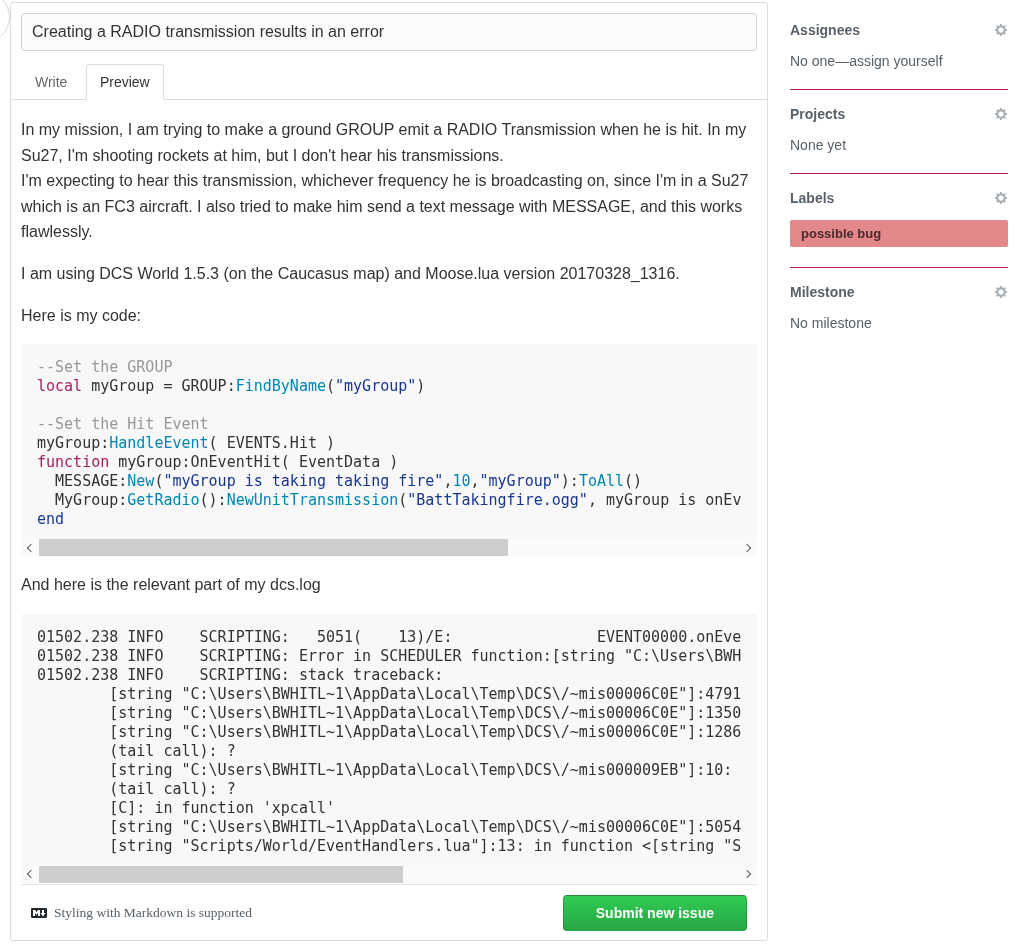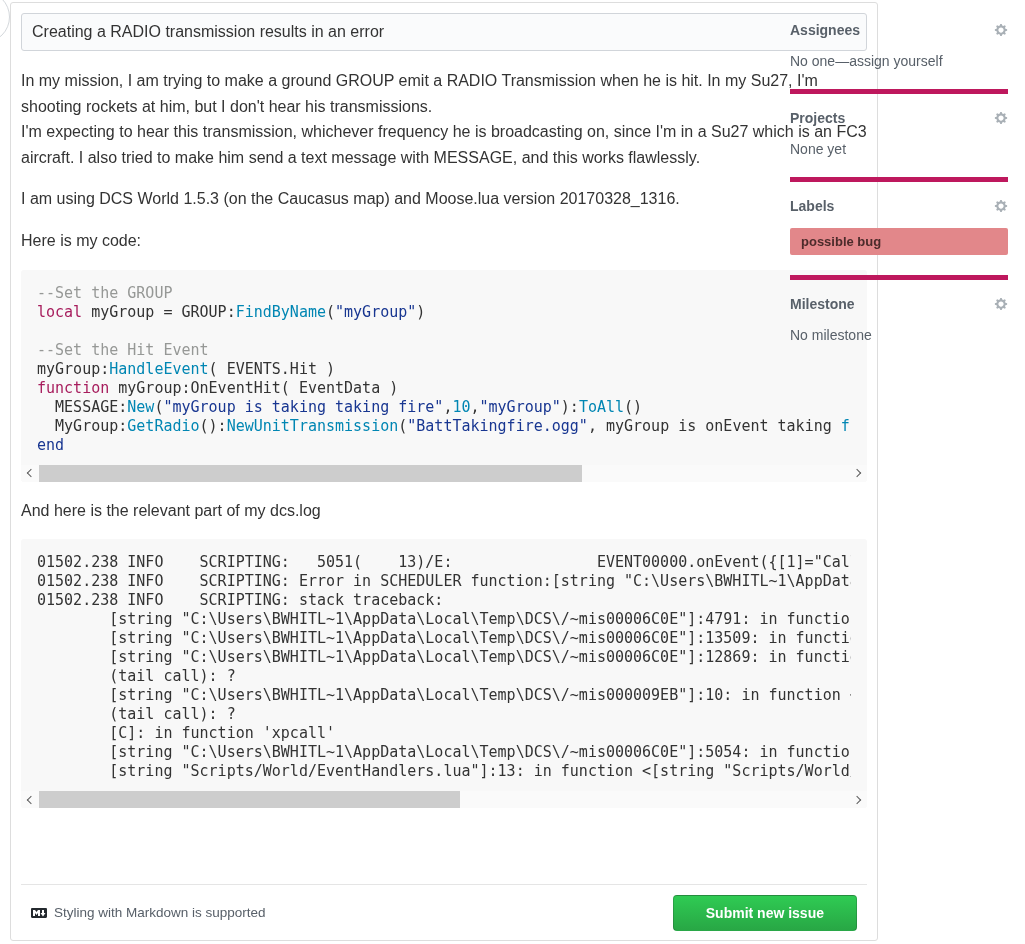--- a/index.html
+++ b/index.html
@@ -5,21 +5,21 @@
   * { margin:0; padding:0; box-sizing:border-box; }
   html,body { width:1025px; height:944px; overflow:hidden; background:#fff;
     font-family:"Liberation Sans", sans-serif; color:#333; }
   .stage { position:relative; width:1025px; height:944px; }
 
   
   .avatar-arc { position:absolute; left:-42px; top:-9px; width:52px; height:52px;
     border-radius:50%; border:1px solid #d4d8dc; background:#fff; }
 
   
-  .main-panel { position:absolute; left:10px; top:2px; width:868px; height:939px;
+  .main-panel { position:absolute; left:10px; top:2px; width:758px; height:939px;
     border:1px solid #ddd; border-radius:3px; background:#fff; padding:10px; }
 
   .title-input { display:block; width:100%; height:38px; padding:6px 10px;
     font-size:16px; font-family:"Liberation Sans", sans-serif; color:#333;
     border:1px solid #d1d5da; border-radius:3px; background:#fafbfc; outline:none; }
 
   .tabnav { margin:13px -10px 0; padding-left:10px; border-bottom:1px solid #ddd; }
   .tab { display:inline-block; padding:9px 13px; font-size:14px; color:#666;
     cursor:pointer; background:transparent; border:1px solid transparent;
     border-radius:3px 3px 0 0; margin-bottom:-1px; }
@@ -47,30 +47,30 @@
     cursor:pointer; flex:none; }
   .chev { width:6px; height:6px; border-left:1.6px solid #5a5a5a; border-bottom:1.6px solid #5a5a5a; }
   .chev.left  { transform:rotate(45deg); margin-left:2px; }
   .chev.right { transform:rotate(225deg); margin-right:2px; }
   .sb-track { flex:1; position:relative; height:17px; }
   .sb-thumb { position:absolute; left:0; top:0; height:17px; background:#cdcdcd; cursor:grab; }
 
   .form-footer { position:absolute; left:10px; right:10px; bottom:0; height:56px;
     border-top:1px solid #e5e5e5; display:flex; align-items:center; justify-content:space-between;
     padding:0 10px; background:#fff; }
-  .md-note { display:flex; align-items:center; gap:7px; font-size:13.5px; color:#586069; cursor:pointer; }
+  .md-note { display:flex; align-items:center; gap:7px; font-size:13.5px; color:#586069; cursor:pointer;font-family:Liberation Serif, serif; }
   .md-note svg { fill:#24292e; }
   .submit-btn { padding:9px 32px; font-size:14px; font-weight:bold; color:#fff;
     font-family:"Liberation Sans", sans-serif; border:1px solid rgba(27,31,35,0.2);
     border-radius:4px; background:#2cbe4e; background-image:linear-gradient(-180deg,#2fcb53,#28a745);
     cursor:pointer; }
 
   
   .sidebar { position:absolute; left:790px; top:6px; width:218px; }
-  .side-section { padding:16px 0 20px; border-bottom:5px solid #be185d; }
+  .side-section { padding:16px 0 20px; border-bottom:1px solid #be185d; }
   .side-section.last { border-bottom:none; }
   .side-title { display:flex; align-items:center; justify-content:space-between;
     font-size:14px; font-weight:600; color:#586069; }
   .gear { cursor:pointer; display:inline-flex; }
   .gear svg { fill:#a9b0b6; }
   .side-empty { margin-top:15px; font-size:14px; color:#586069; }
   .assign-link { color:#586069; cursor:pointer; }
   .label-chip { display:block; margin-top:14px; padding:6px 11px; font-size:13px;
     font-weight:600; color:#4c2b2b; background:#e2878a; border-radius:2px; cursor:pointer; }
 </style>
@@ -78,20 +78,24 @@
 <body>
 
 <div class="stage">
 
   <div class="avatar-arc"></div>
 
   <div class="main-panel">
 
     <input class="title-input" type="text" value="Creating a RADIO transmission results in an error" style="">
 
+    <div class="tabnav">
+      <span class="tab">Write</span>
+      <span class="tab active">Preview</span>
+    </div>
 
     <div class="preview-body">
       <p>In my mission, I am trying to make a ground GROUP emit a RADIO Transmission when he is hit. In my Su27, I'm shooting rockets at him, but I don't hear his transmissions.
 I'm expecting to hear this transmission, whichever frequency he is broadcasting on, since I'm in a Su27 which is an FC3 aircraft. I also tried to make him send a text message with MESSAGE, and this works flawlessly.</p>
       <p>I am using DCS World 1.5.3 (on the Caucasus map) and Moose.lua version 20170328_1316.</p>
       <p>Here is my code:</p>
 
       <div class="code-block">
         <div>
             <div class="code-line"><span class="tok-cmt">--Set the GROUP</span></div>

